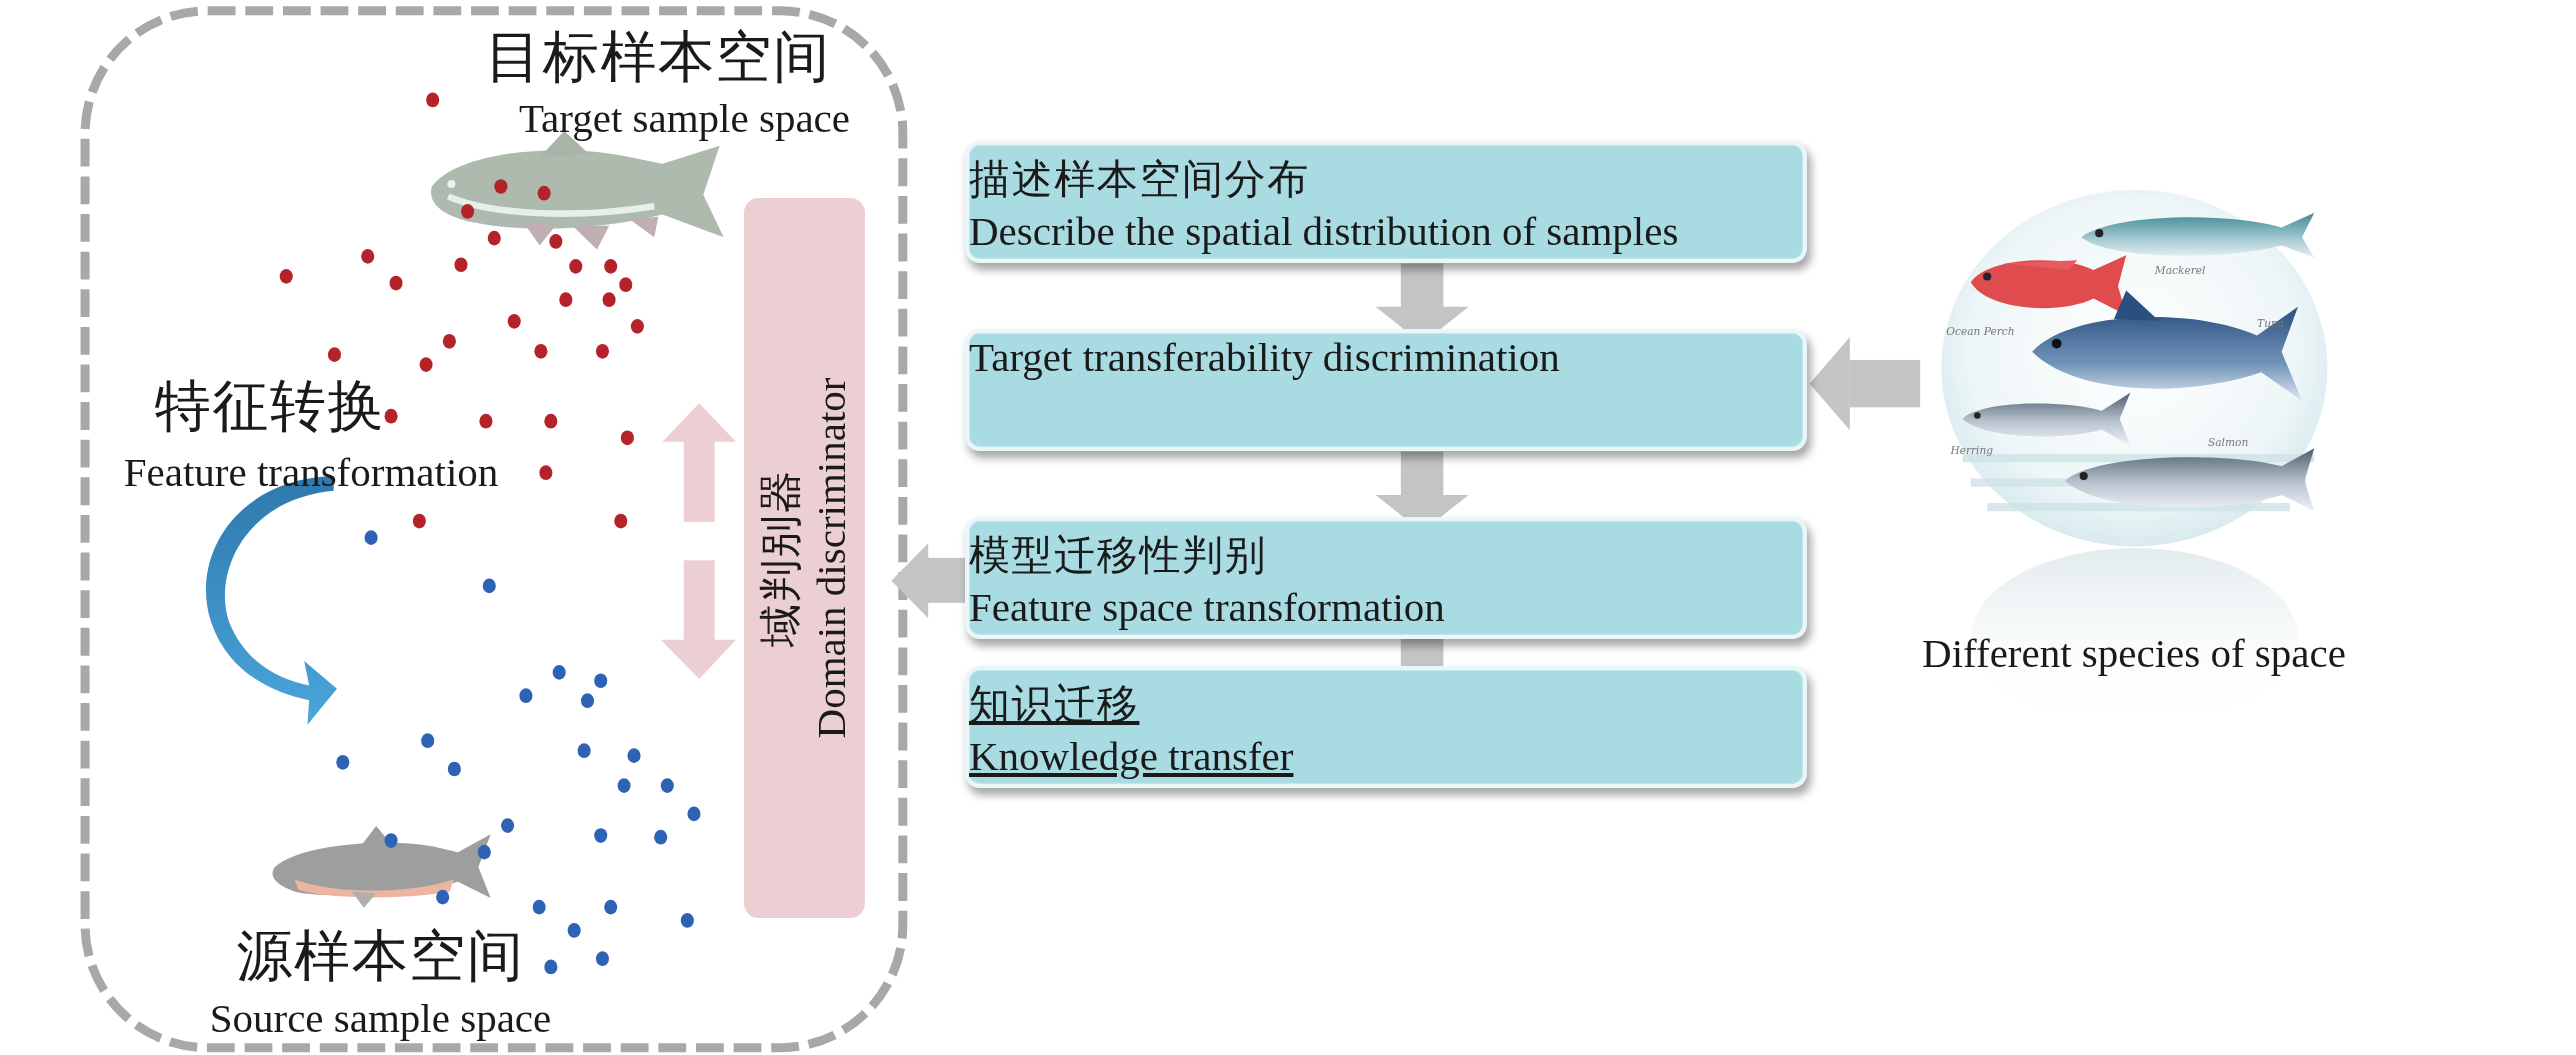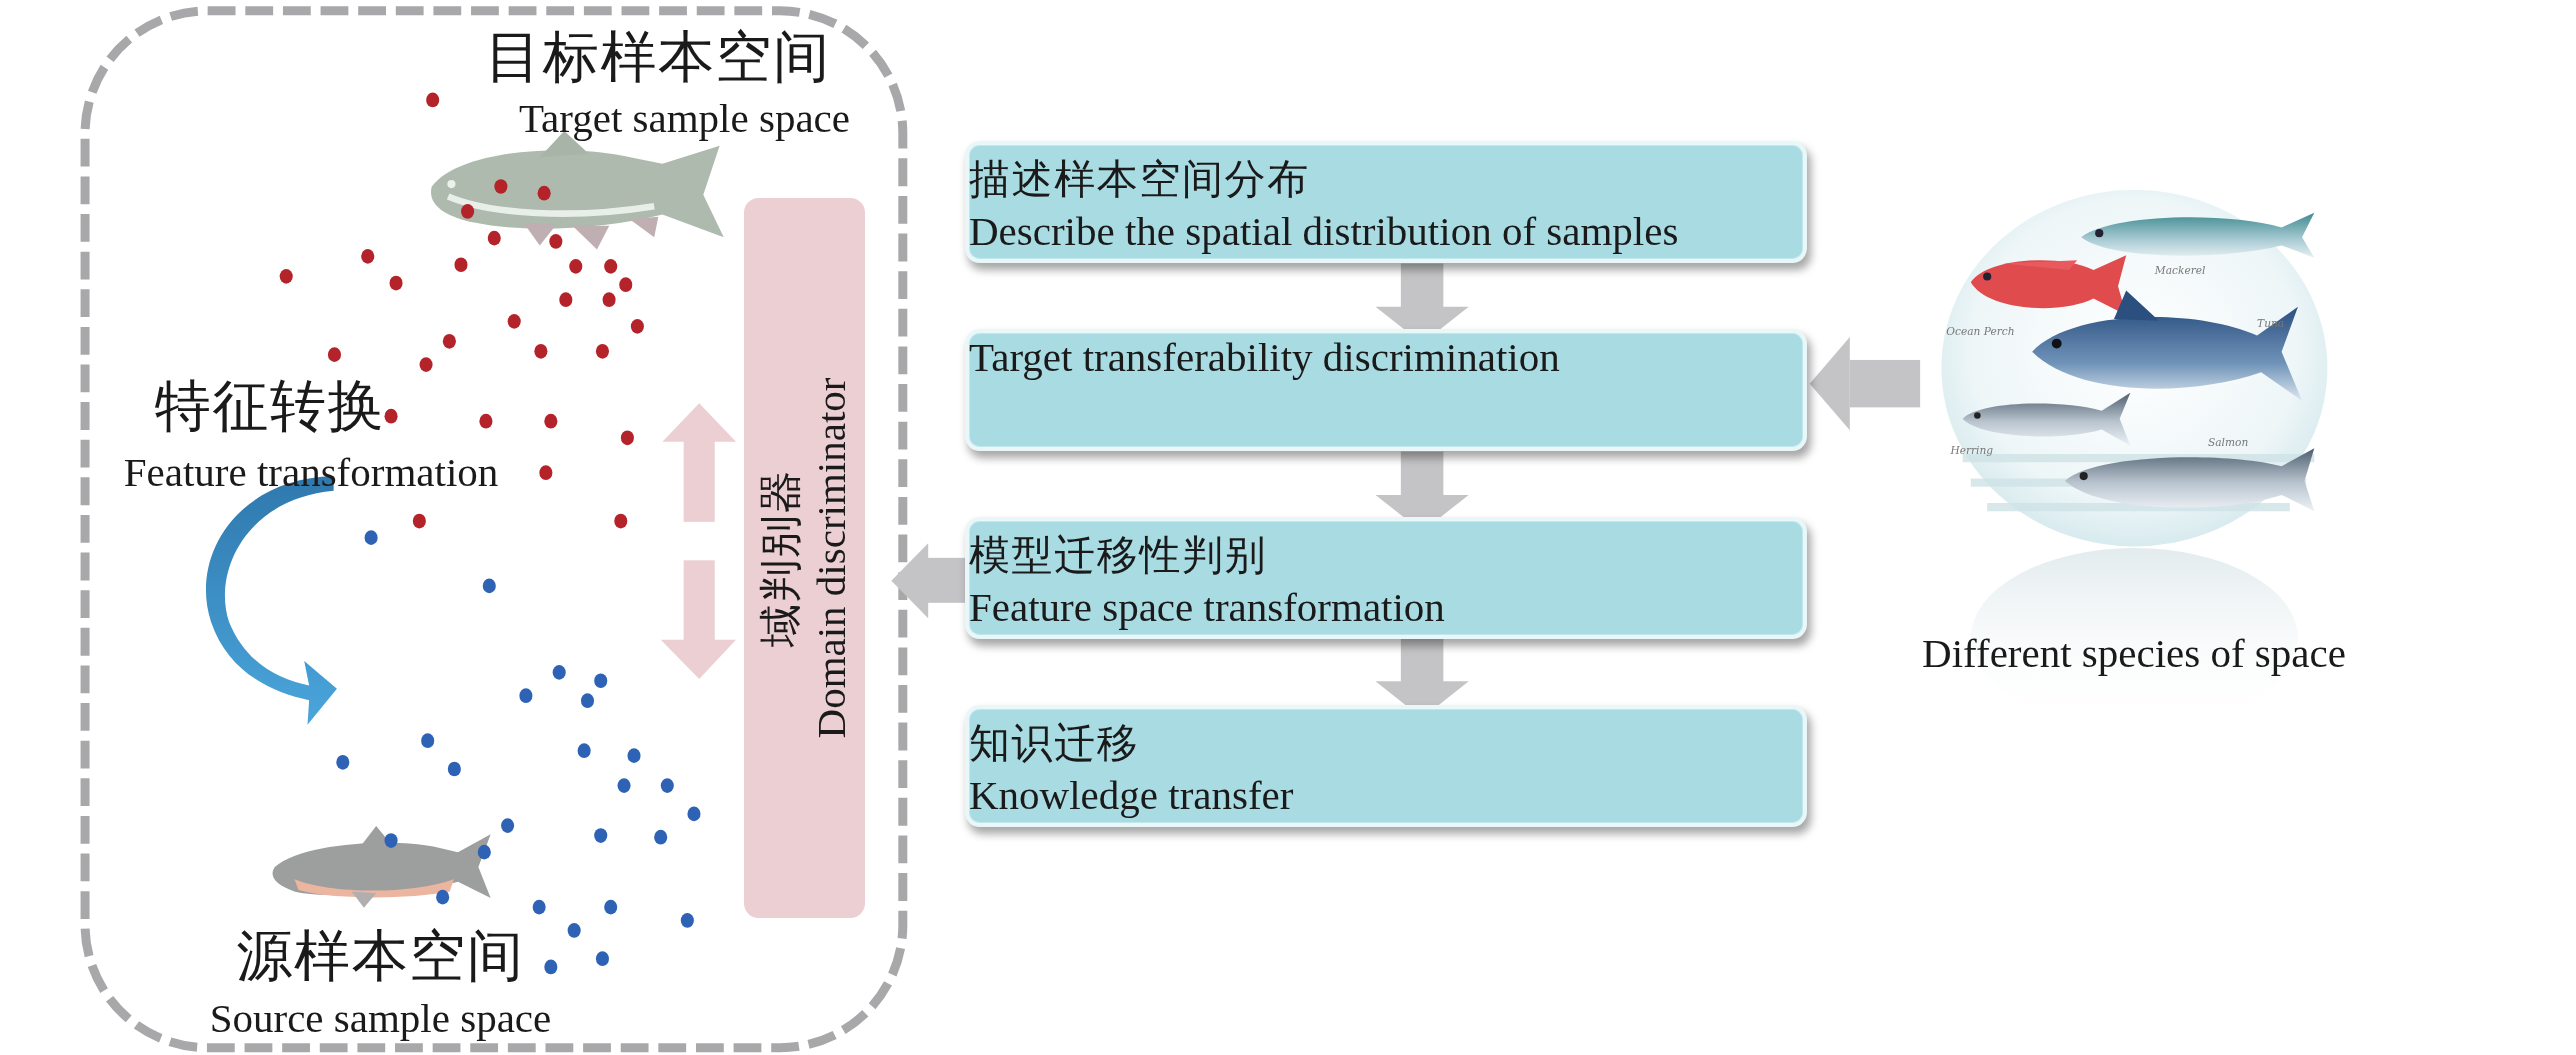--- a/index.html
+++ b/index.html
@@ -247,21 +247,21 @@
   <span class="zh">描述样本空间分布</span>
   <span class="en">Describe the spatial distribution of samples</span>
 </div>
 <div class="flow-box" style="top:329px;">
   <span class="en">Target transferability discrimination</span>
 </div>
 <div class="flow-box" style="top:517px;">
   <span class="zh">模型迁移性判别</span>
   <span class="en">Feature space transformation</span>
 </div>
-<div class="flow-box" style="top:705px;">
+<div class="flow-box" style="top:666px;text-decoration:underline;">
   <span class="zh">知识迁移</span>
   <span class="en">Knowledge transfer</span>
 </div>
 
 <div class="label" style="left:1905px; top:623px; width:458px;">
   <div class="en" style="margin-top:6.5px;">Different species of space</div>
 </div>
 
 
 </body></html>

